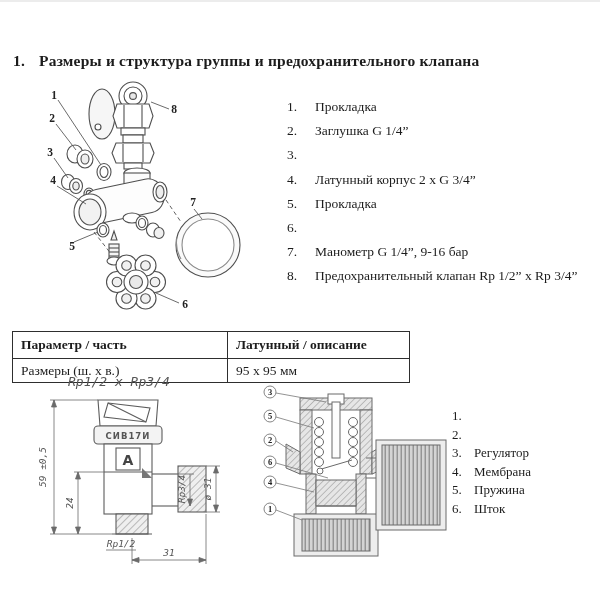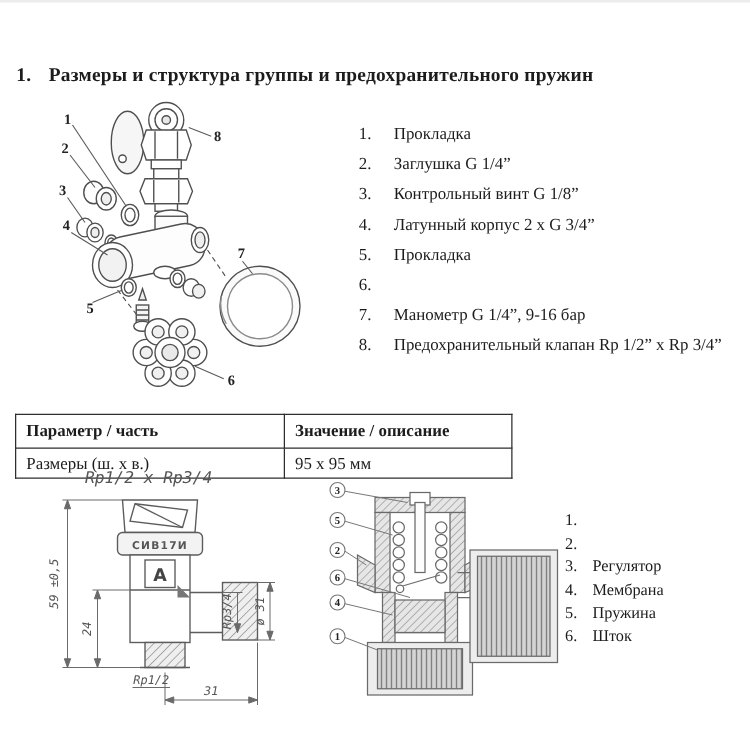--- a/index.html
+++ b/index.html
@@ -49,21 +49,21 @@
   .section-list .lbl{padding-left:6px;white-space:nowrap;}
 </style>
 </head>
 <body>
 
 <div class="page">
   <div class="top-edge"></div>
 
   <div class="title">
     <span>1.</span>
-    <span>Размеры и структура группы и предохранительного пружин</span>
+    <span>Размеры и структура группы и предохранительного клапана</span>
   </div>
 
   <svg class="svg-abs" style="left:18px;top:72px;" width="240" height="246" viewBox="0 0 240 246">
     <g stroke="#4f4f4f" stroke-width="1.1" fill="#ffffff">
 
       <g>
         <ellipse cx="84" cy="42" rx="13" ry="25" fill="#f6f6f6"></ellipse>
         <circle cx="80" cy="55" r="3" fill="#fff"></circle>
       </g>
 
@@ -179,21 +179,20 @@
     <div class="li">
         <span class="num">1.</span>
         <span class="lbl">Прокладка</span>
       </div>
     <div class="li">
         <span class="num">2.</span>
         <span class="lbl">Заглушка G 1/4”</span>
       </div>
     <div class="li">
         <span class="num">3.</span>
-        <span class="lbl">Контрольный винт G 1/8”</span>
       </div>
     <div class="li">
         <span class="num">4.</span>
         <span class="lbl">Латунный корпус 2 х G 3/4”</span>
       </div>
     <div class="li">
         <span class="num">5.</span>
         <span class="lbl">Прокладка</span>
       </div>
     <div class="li">
@@ -206,21 +205,21 @@
     <div class="li">
         <span class="num">8.</span>
         <span class="lbl">Предохранительный клапан Rp 1/2” х Rp 3/4”</span>
       </div>
   </div>
 
   <table class="dim-table">
     <tbody>
         <tr>
       <th class="c1">Параметр / часть</th>
-      <th>Значение / описание</th>
+      <th>Латунный / описание</th>
     </tr>
     <tr>
       <td>Размеры (ш. х в.)</td>
       <td>95 х 95 мм</td>
     </tr>
   </tbody>
     </table>
 
   <svg class="svg-abs" style="left:32px;top:372px;" width="222" height="200" viewBox="0 0 222 200">
     <defs>

